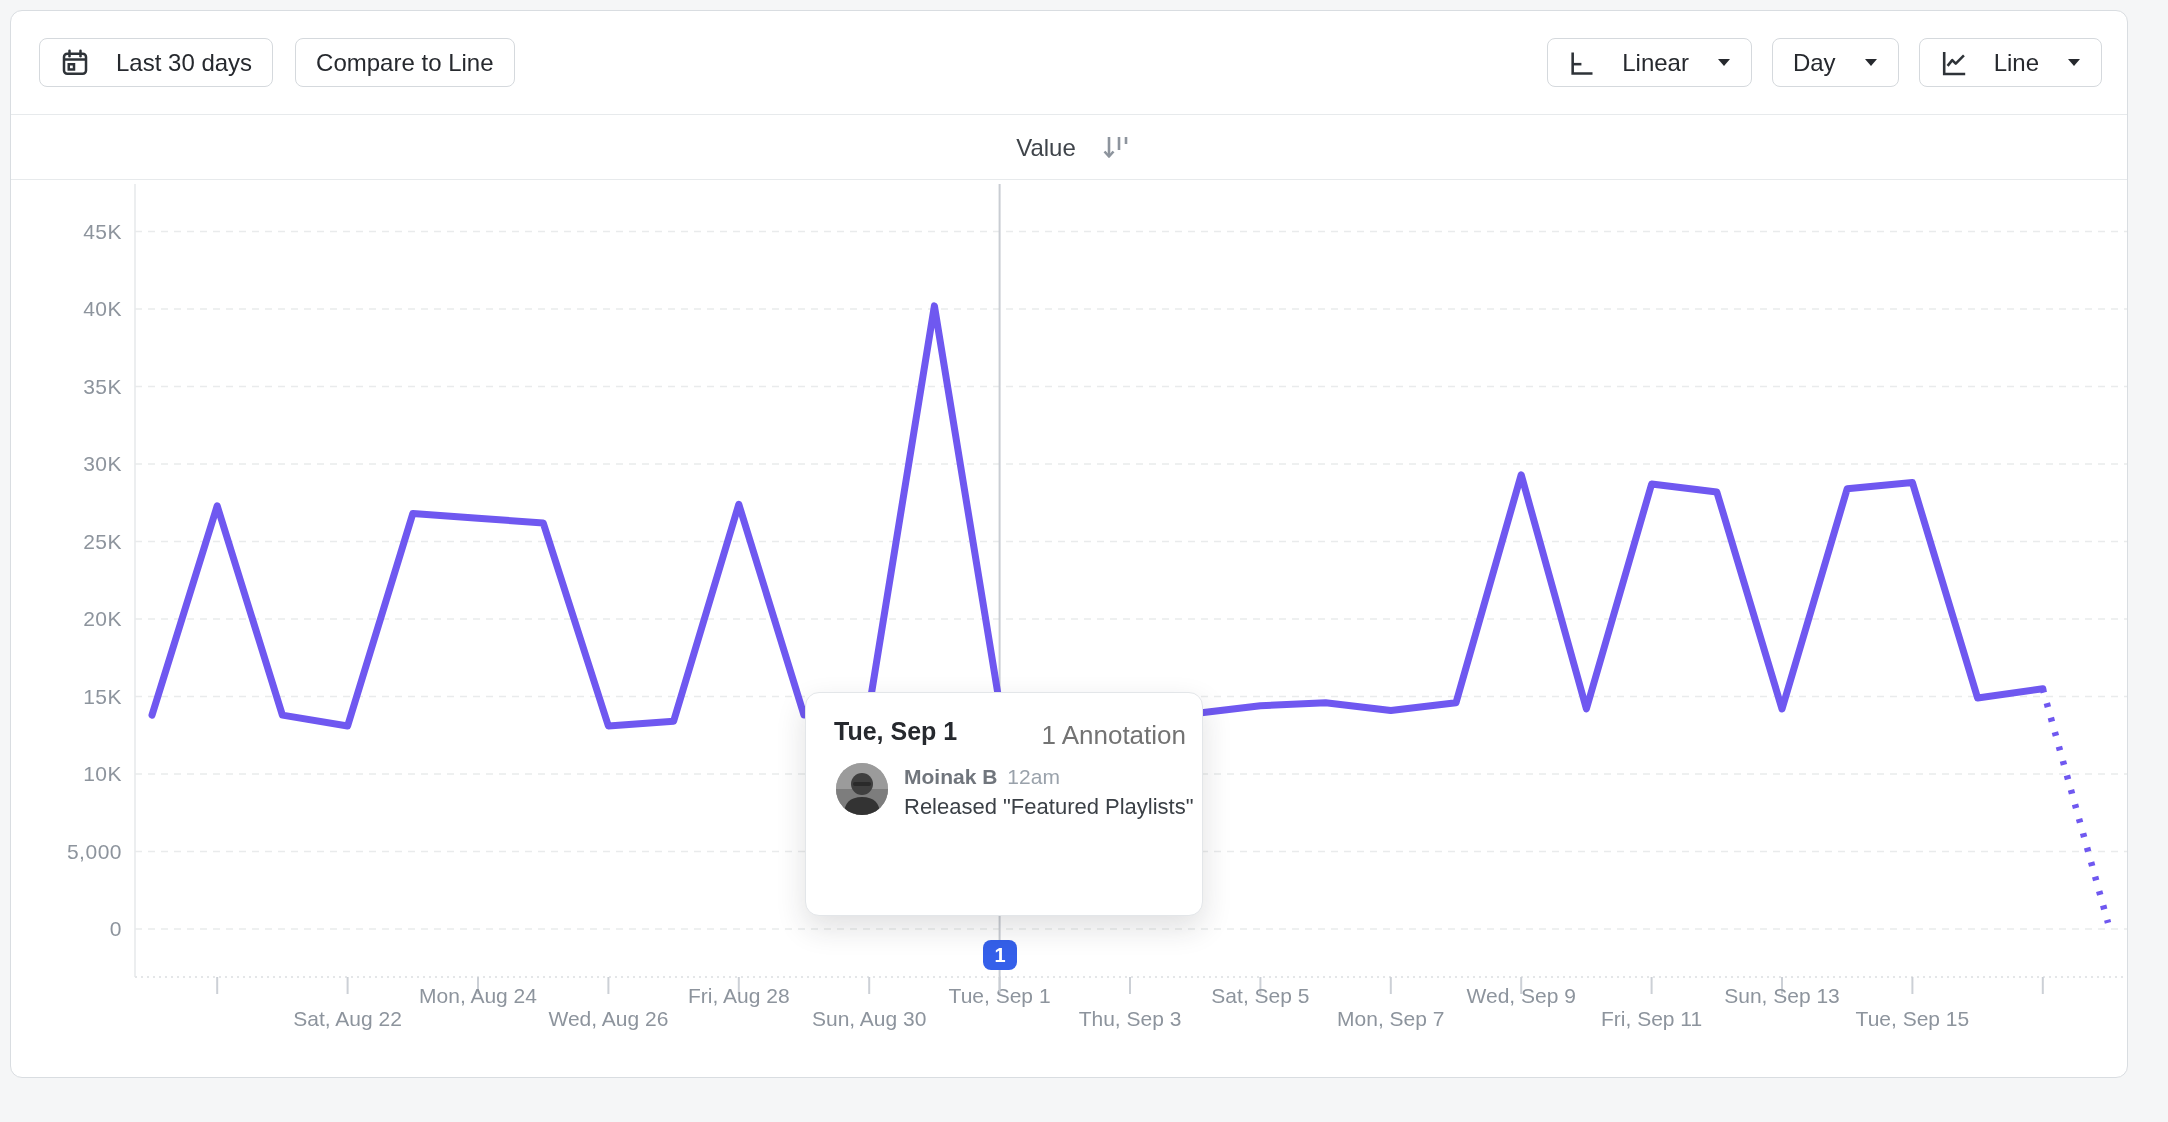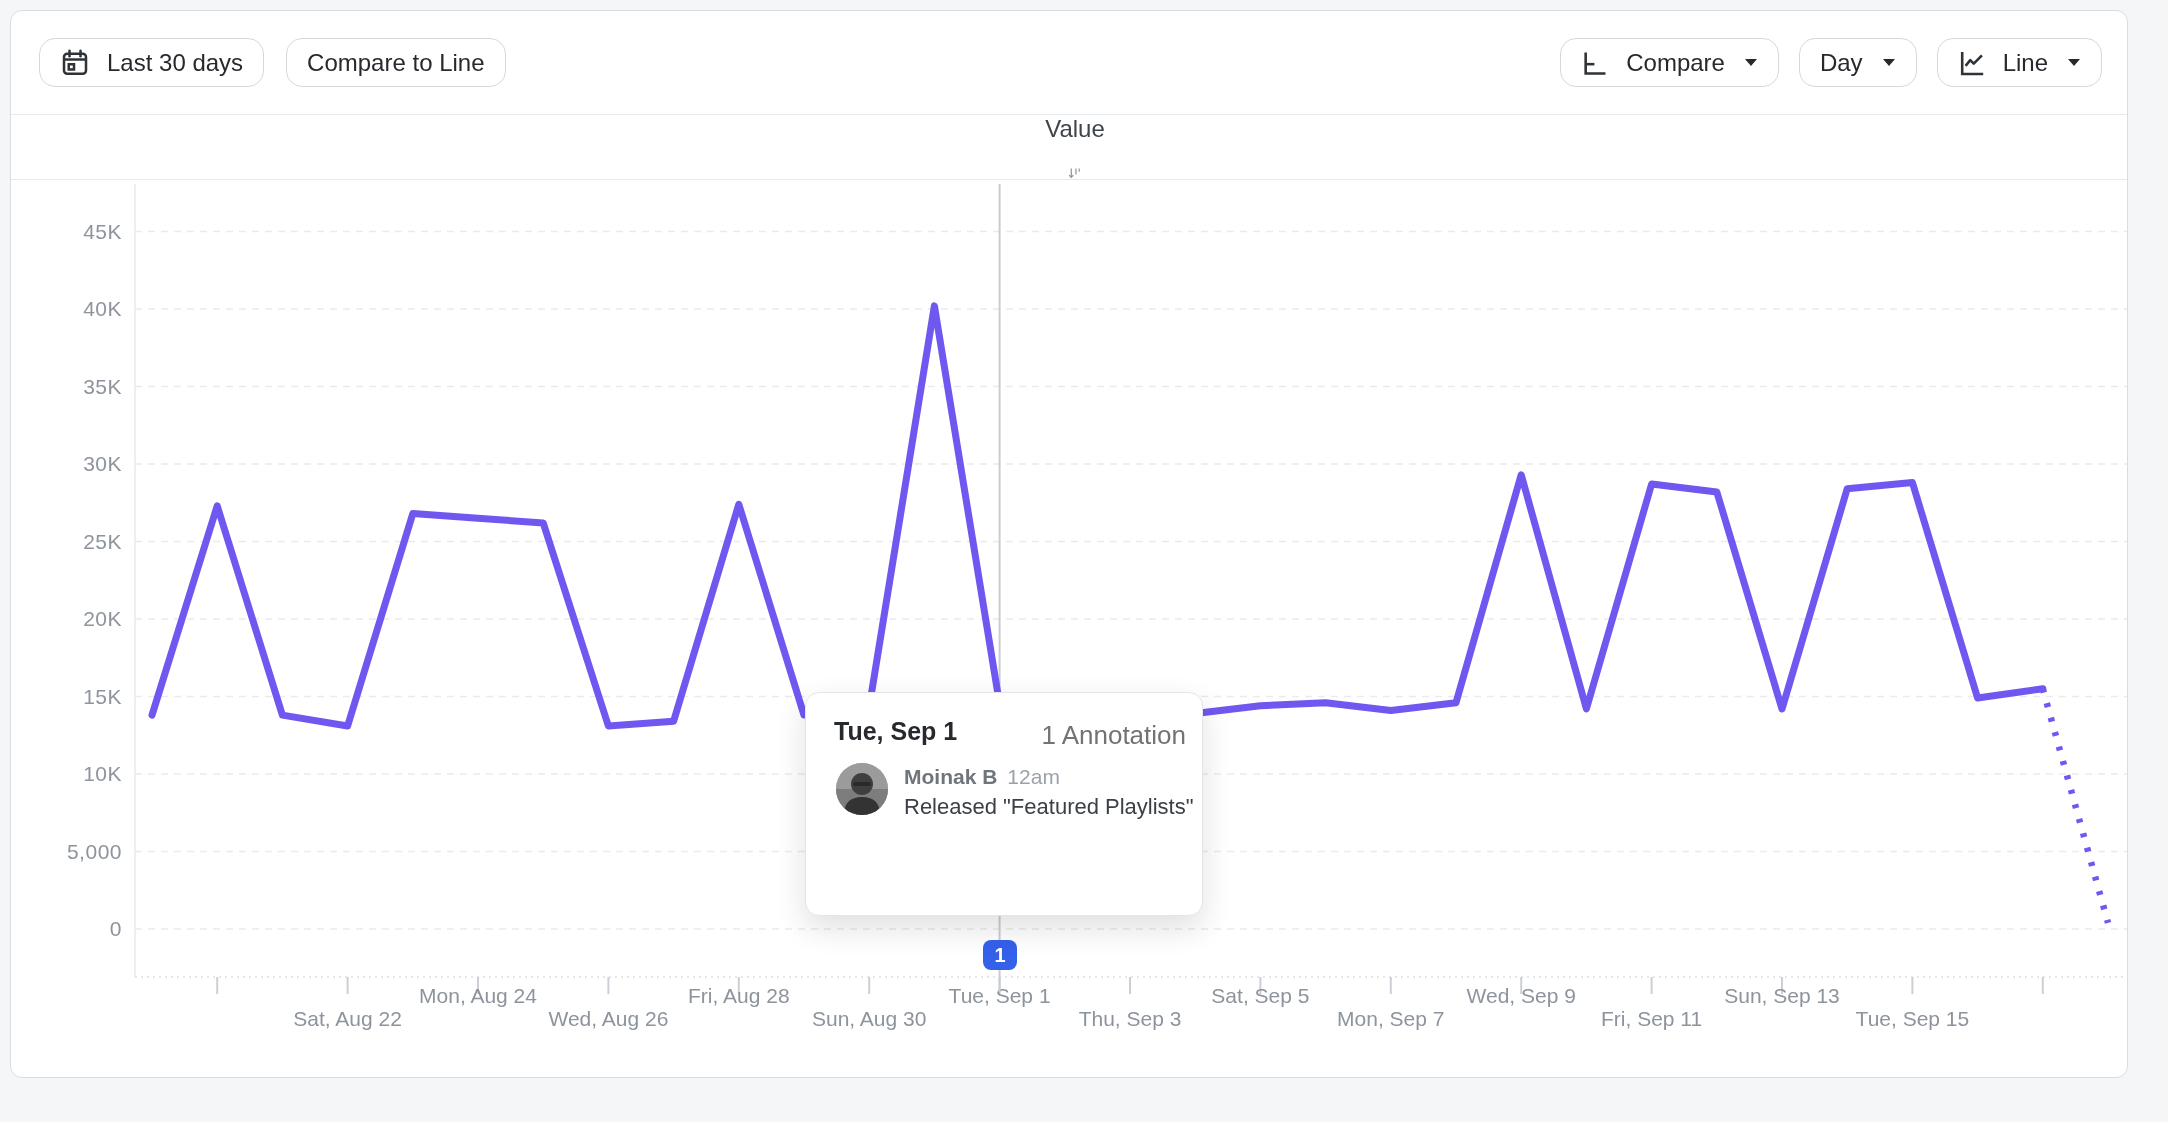--- a/index.html
+++ b/index.html
@@ -5,28 +5,28 @@
   * { margin:0; padding:0; box-sizing:border-box; }
   html,body { width:2168px; height:1122px; }
   .page { position:relative; width:2168px; height:1122px; background:#f5f6f7;
           font-family:"Liberation Sans", sans-serif; overflow:hidden; }
   .card { position:absolute; left:10px; top:10px; width:2118px; height:1068px;
           background:#ffffff; border:1px solid #d9dde1; border-radius:12px; }
   .toolbar { position:absolute; left:0; top:0; right:0; height:103px;
              display:flex; align-items:center; padding:0 25px 0 28px; }
   .btn-group-left { display:flex; gap:22px; }
   .btn-group-right { display:flex; gap:20px; margin-left:auto; }
-  .btn { display:inline-flex; align-items:center; gap:17px; height:49px; padding:0 20px;
-         background:#fff; border:1.5px solid #d5d9dd; border-radius:16px;
+  .btn { display:inline-flex; align-items:center; gap:26px; height:49px; padding:0 20px;
+         background:#fff; border:1.5px solid #d5d9dd; border-radius:8px;
          font-size:24px; font-weight:500; color:#26292e; cursor:pointer; white-space:nowrap; }
   .btn svg.ic { display:block; }
   .caret { display:block; margin-left:2px; }
   .divider { position:absolute; left:0; right:0; height:1px; background:#e7eaec; }
   .metric-header { position:absolute; left:12px; right:0; top:104px; height:65px;
-                   display:flex; align-items:center; justify-content:center; gap:24px;flex-direction:column; }
+                   display:flex; align-items:center; justify-content:center; gap:24px; }
   .metric-label { font-size:24px; color:#3f444a; }
   #chart-svg { position:absolute; left:0; top:0; width:2168px; height:1122px; }
   .y-label { font-size:21px; fill:#8d949d; text-anchor:end; letter-spacing:0.5px; }
   .x-label { font-size:21px; fill:#8d949d; text-anchor:middle; }
   .badge { position:absolute; left:983px; top:940px; width:34px; height:30px;
            background:#3560ea; border-radius:8px; display:flex; align-items:center;
            justify-content:center; color:#fff; font-size:20px; font-weight:700; cursor:pointer; }
   .tooltip { position:absolute; left:805px; top:692px; width:398px; height:224px;
              background:#fff; border:1px solid #e3e6e9; border-radius:14px;
              box-shadow:0 12px 30px rgba(32,36,40,0.14); }
@@ -64,21 +64,21 @@
         <button class="btn">
           <span>Compare to Line</span>
         </button>
       </div>
       <div class="btn-group-right">
         <button class="btn">
           <svg class="ic" width="28" height="28" viewBox="0 0 24 24" fill="none" stroke="#2e3338" stroke-width="2.2">
             <path d="M4 3 v18 h17"></path>
             <path d="M4 13 h7.5"></path>
           </svg>
-          <span>Compare</span>
+          <span>Linear</span>
           <svg class="caret" width="14" height="9" viewBox="0 0 14 9">
               <path d="M1 1 L7 8 L13 1 Z" fill="#26292e"></path>
             </svg>
         </button>
         <button class="btn">
           <span>Day</span>
           <svg class="caret" width="14" height="9" viewBox="0 0 14 9">
               <path d="M1 1 L7 8 L13 1 Z" fill="#26292e"></path>
             </svg>
         </button>

